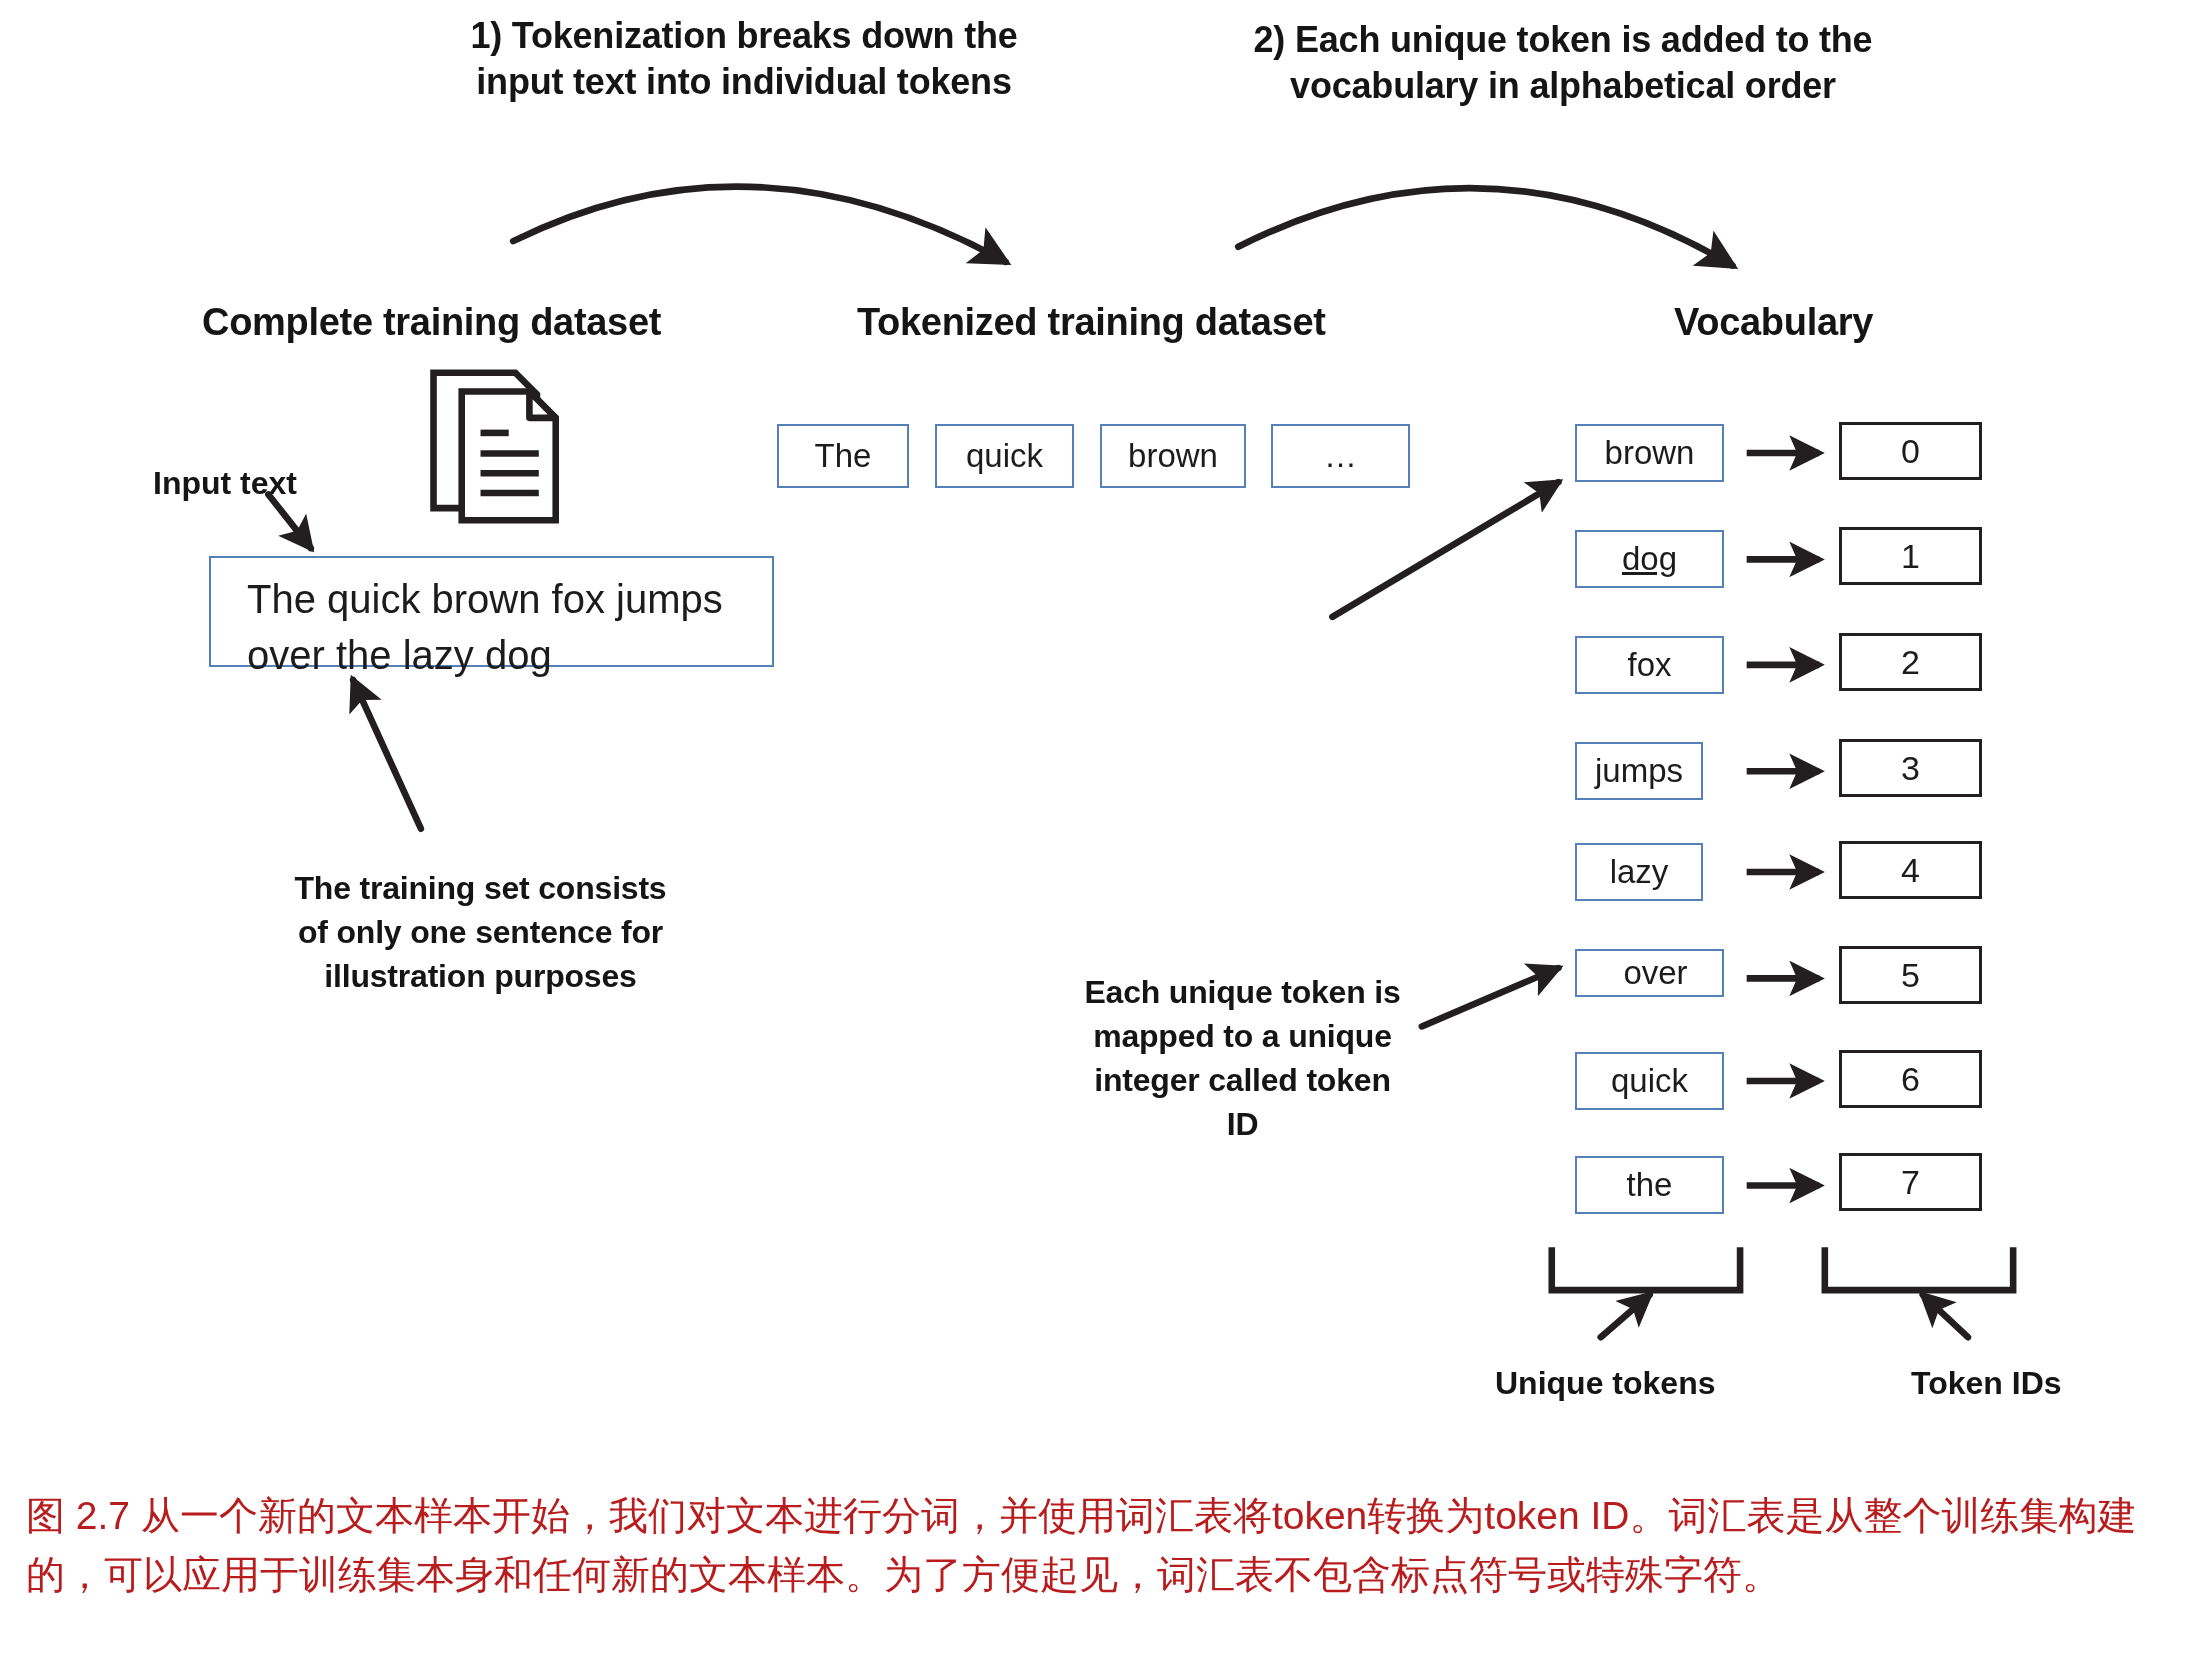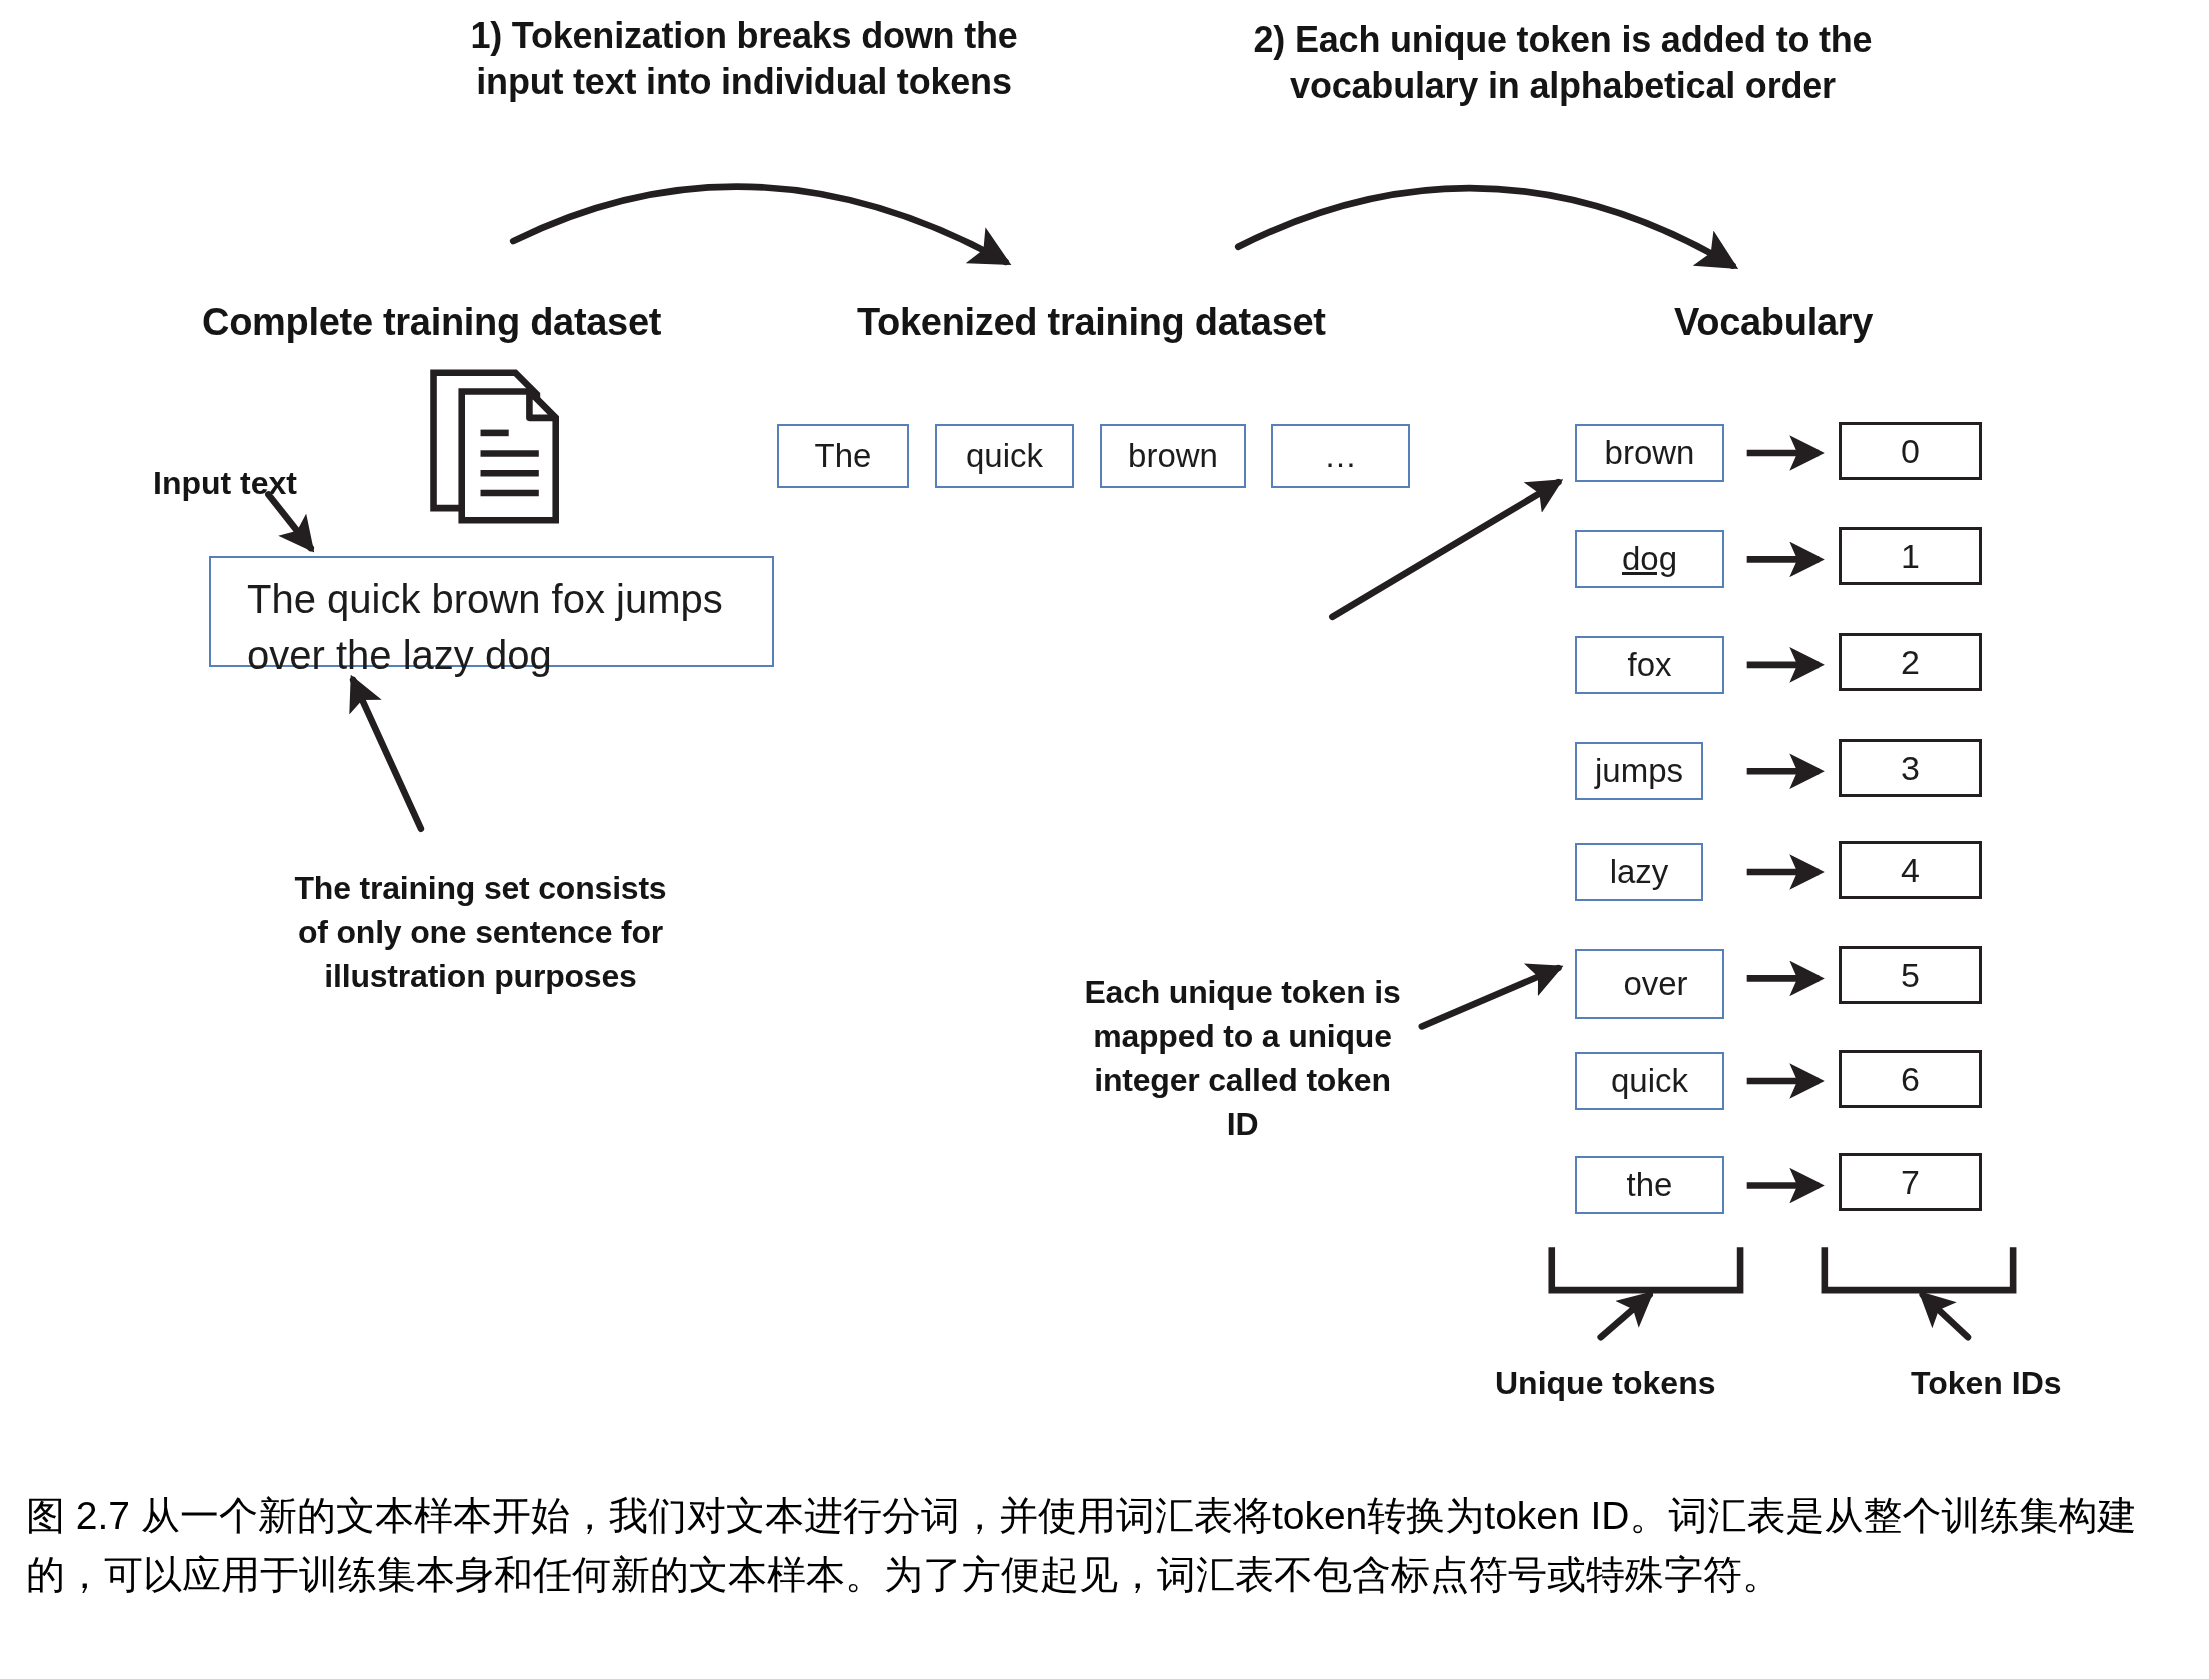--- a/index.html
+++ b/index.html
@@ -103,21 +103,21 @@
 
   
   .caption {
     position: absolute;
     left: 26px;
     top: 1486px;
     width: 2166px;
     font-family: "Liberation Sans", sans-serif;
     font-size: 39px;
     line-height: 1.52;
-    color: #000000;
+    color: #b91c1c;
     letter-spacing: 0px;
   }
 
   svg.overlay {
     position: absolute;
     left: 0; top: 0;
     width: 2209px;
     height: 1680px;
     pointer-events: none;
   }
@@ -183,21 +183,21 @@
 
   <div class="abs vocbox" style="left:1575px; top:636px; width:149px; height:58px;">fox</div>
   <div class="abs idbox" style="left:1839px; top:633px; width:143px; height:58px;">2</div>
 
   <div class="abs vocbox" style="left:1575px; top:742px; width:128px; height:58px;">jumps</div>
   <div class="abs idbox" style="left:1839px; top:739px; width:143px; height:58px;">3</div>
 
   <div class="abs vocbox" style="left:1575px; top:843px; width:128px; height:58px;">lazy</div>
   <div class="abs idbox" style="left:1839px; top:841px; width:143px; height:58px;">4</div>
 
-  <div class="abs vocbox" style="left:1575px; top:949px; width:149px; height:70px;padding-left:12px;">over</div>
+  <div class="abs vocbox" style="left:1575px; top:949px; width:149px; height:48px;padding-left:12px;">over</div>
   <div class="abs idbox" style="left:1839px; top:946px; width:143px; height:58px;">5</div>
 
   <div class="abs vocbox" style="left:1575px; top:1052px; width:149px; height:58px;">quick</div>
   <div class="abs idbox" style="left:1839px; top:1050px; width:143px; height:58px;">6</div>
 
   <div class="abs vocbox" style="left:1575px; top:1156px; width:149px; height:58px;">the</div>
   <div class="abs idbox" style="left:1839px; top:1153px; width:143px; height:58px;">7</div>
 
   <div class="abs side-label" style="left:1495px; top:1365px;">Unique tokens</div>
   <div class="abs side-label" style="left:1911px; top:1365px;">Token IDs</div>

